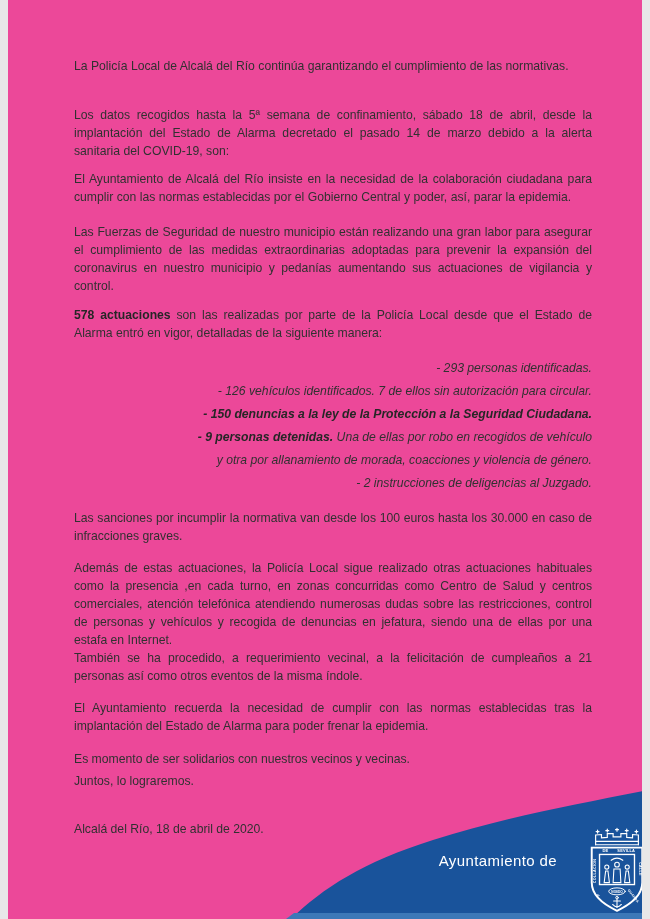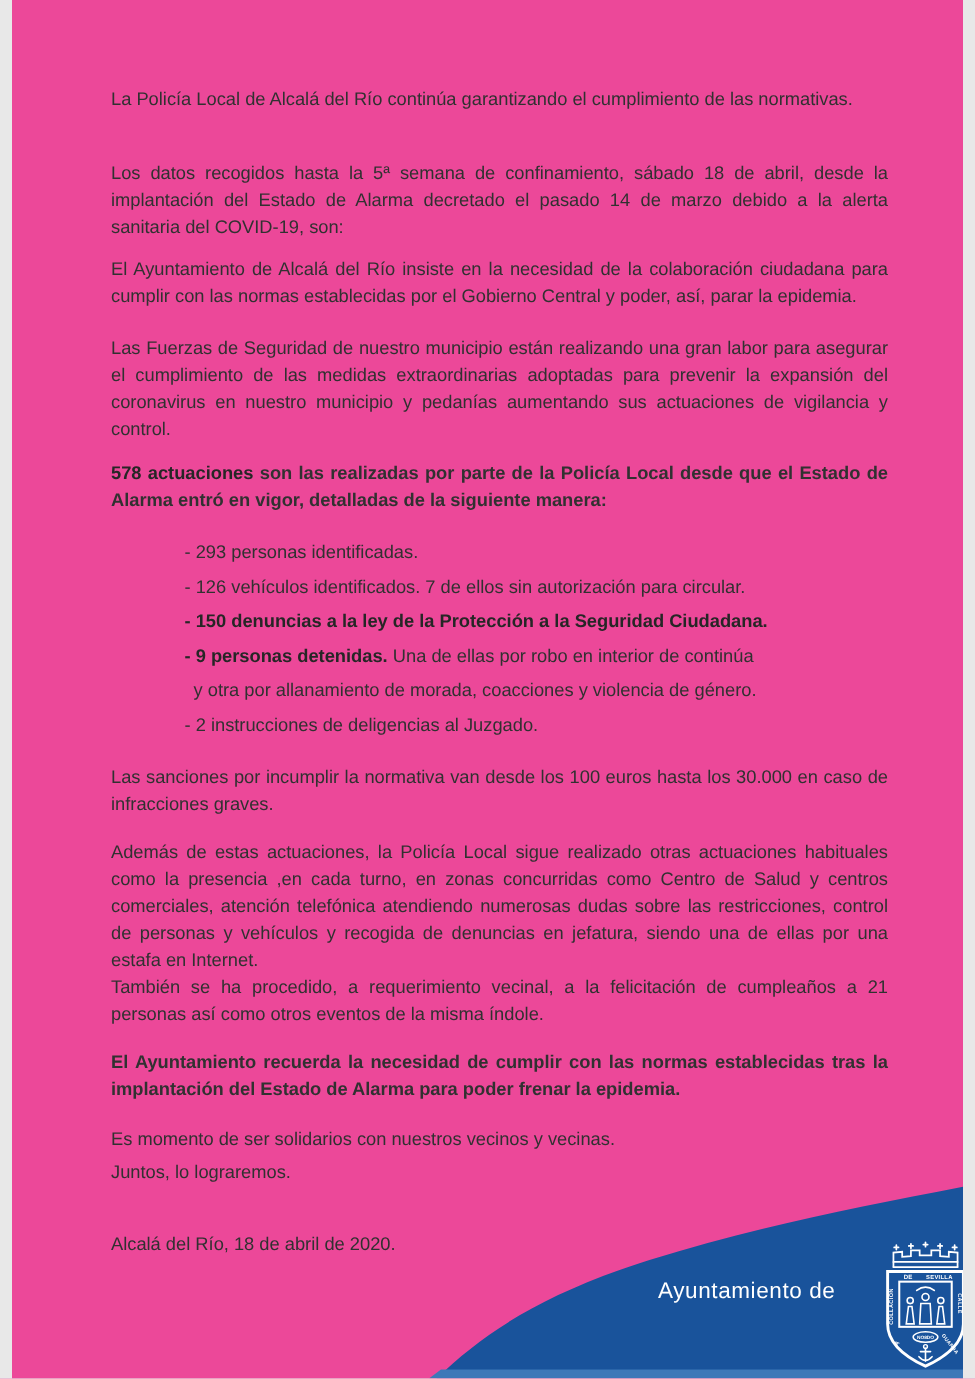--- a/index.html
+++ b/index.html
@@ -18,32 +18,33 @@
     width:518px;
     font-size:12.2px;
     line-height:18px;
     text-align:justify;
   }
   .content p{margin:0;}
   b{color:#262626;}
   .mb31{margin-bottom:31px !important;}
   .mb25{margin-bottom:25px !important;}
   .mb17{margin-bottom:17px !important;}
-  .mb15{margin-bottom:15px !important;font-weight:bold;}
+  .mb15{margin-bottom:15px !important;}
   .mb14{margin-bottom:14px !important;}
   .mb11{margin-bottom:11px !important;}
   .mb10{margin-bottom:10px !important;}
   .mb4{margin-bottom:4px !important;}
   .mb30{margin-bottom:30px !important;}
   .mb0{margin-bottom:0 !important;}
   ul.actions{
     list-style:none;
     margin:0 0 14px;
     padding:0 0 0 49px;
-    text-align:left;
+    text-align:right;
+    font-style:italic;
   }
   ul.actions li{line-height:23px;}
   ul.actions li.cont{padding-left:6px;}
   
   .footer-wave{
     position:absolute;left:0;bottom:0;width:650px;height:135px;pointer-events:none;
   }
   .org-name{
     position:absolute;
     right:85px;top:849px;
@@ -72,21 +73,21 @@
     <p class="mb17">El Ayuntamiento de Alcalá del Río insiste en la necesidad de la colaboración ciudadana para cumplir con las normas establecidas por el Gobierno Central y poder, así, parar la epidemia.</p>
 
     <p class="mb11">Las Fuerzas de Seguridad de nuestro municipio están realizando una gran labor para asegurar el cumplimiento de las medidas extraordinarias adoptadas para prevenir la expansión del coronavirus en nuestro municipio y pedanías aumentando sus actuaciones de vigilancia y control.</p>
 
     <p class="mb15"><b>578 actuaciones</b><span> son las realizadas por parte de la Policía Local desde que el Estado de Alarma entró en vigor, detalladas de la siguiente manera:</span></p>
 
     <ul class="actions">
       <li><b></b><span>- 293 personas identificadas.</span></li>
       <li><b></b><span>- 126 vehículos identificados. 7 de ellos sin autorización para circular.</span></li>
       <li><b>- 150 denuncias a la ley de la Protección a la Seguridad Ciudadana.</b><span></span></li>
-      <li><b>- 9 personas detenidas.</b><span> Una de ellas por robo en interior de continúa</span></li>
+      <li><b>- 9 personas detenidas.</b><span> Una de ellas por robo en recogidos de vehículo</span></li>
       <li class="cont"><b></b><span>y otra por allanamiento de morada, coacciones y violencia de género.</span></li>
       <li><b></b><span>- 2 instrucciones de deligencias al Juzgado.</span></li>
     </ul>
 
     <p class="mb14">Las sanciones por incumplir la normativa van desde los 100 euros hasta los 30.000 en caso de infracciones graves.</p>
 
     <p class="mb0">Además de estas actuaciones, la Policía Local sigue realizado otras actuaciones habituales como la presencia ,en cada turno, en zonas concurridas como Centro de Salud y centros comerciales, atención telefónica atendiendo numerosas dudas sobre las restricciones, control de personas y vehículos y recogida de denuncias en jefatura, siendo una de ellas por una estafa en Internet.</p>
     <p class="mb14">También se ha procedido, a requerimiento vecinal, a la felicitación de cumpleaños a 21 personas así como otros eventos de la misma índole.</p>
 
     <p class="mb15">El Ayuntamiento recuerda la necesidad de cumplir con las normas establecidas tras la implantación del Estado de Alarma para poder frenar la epidemia.</p>

